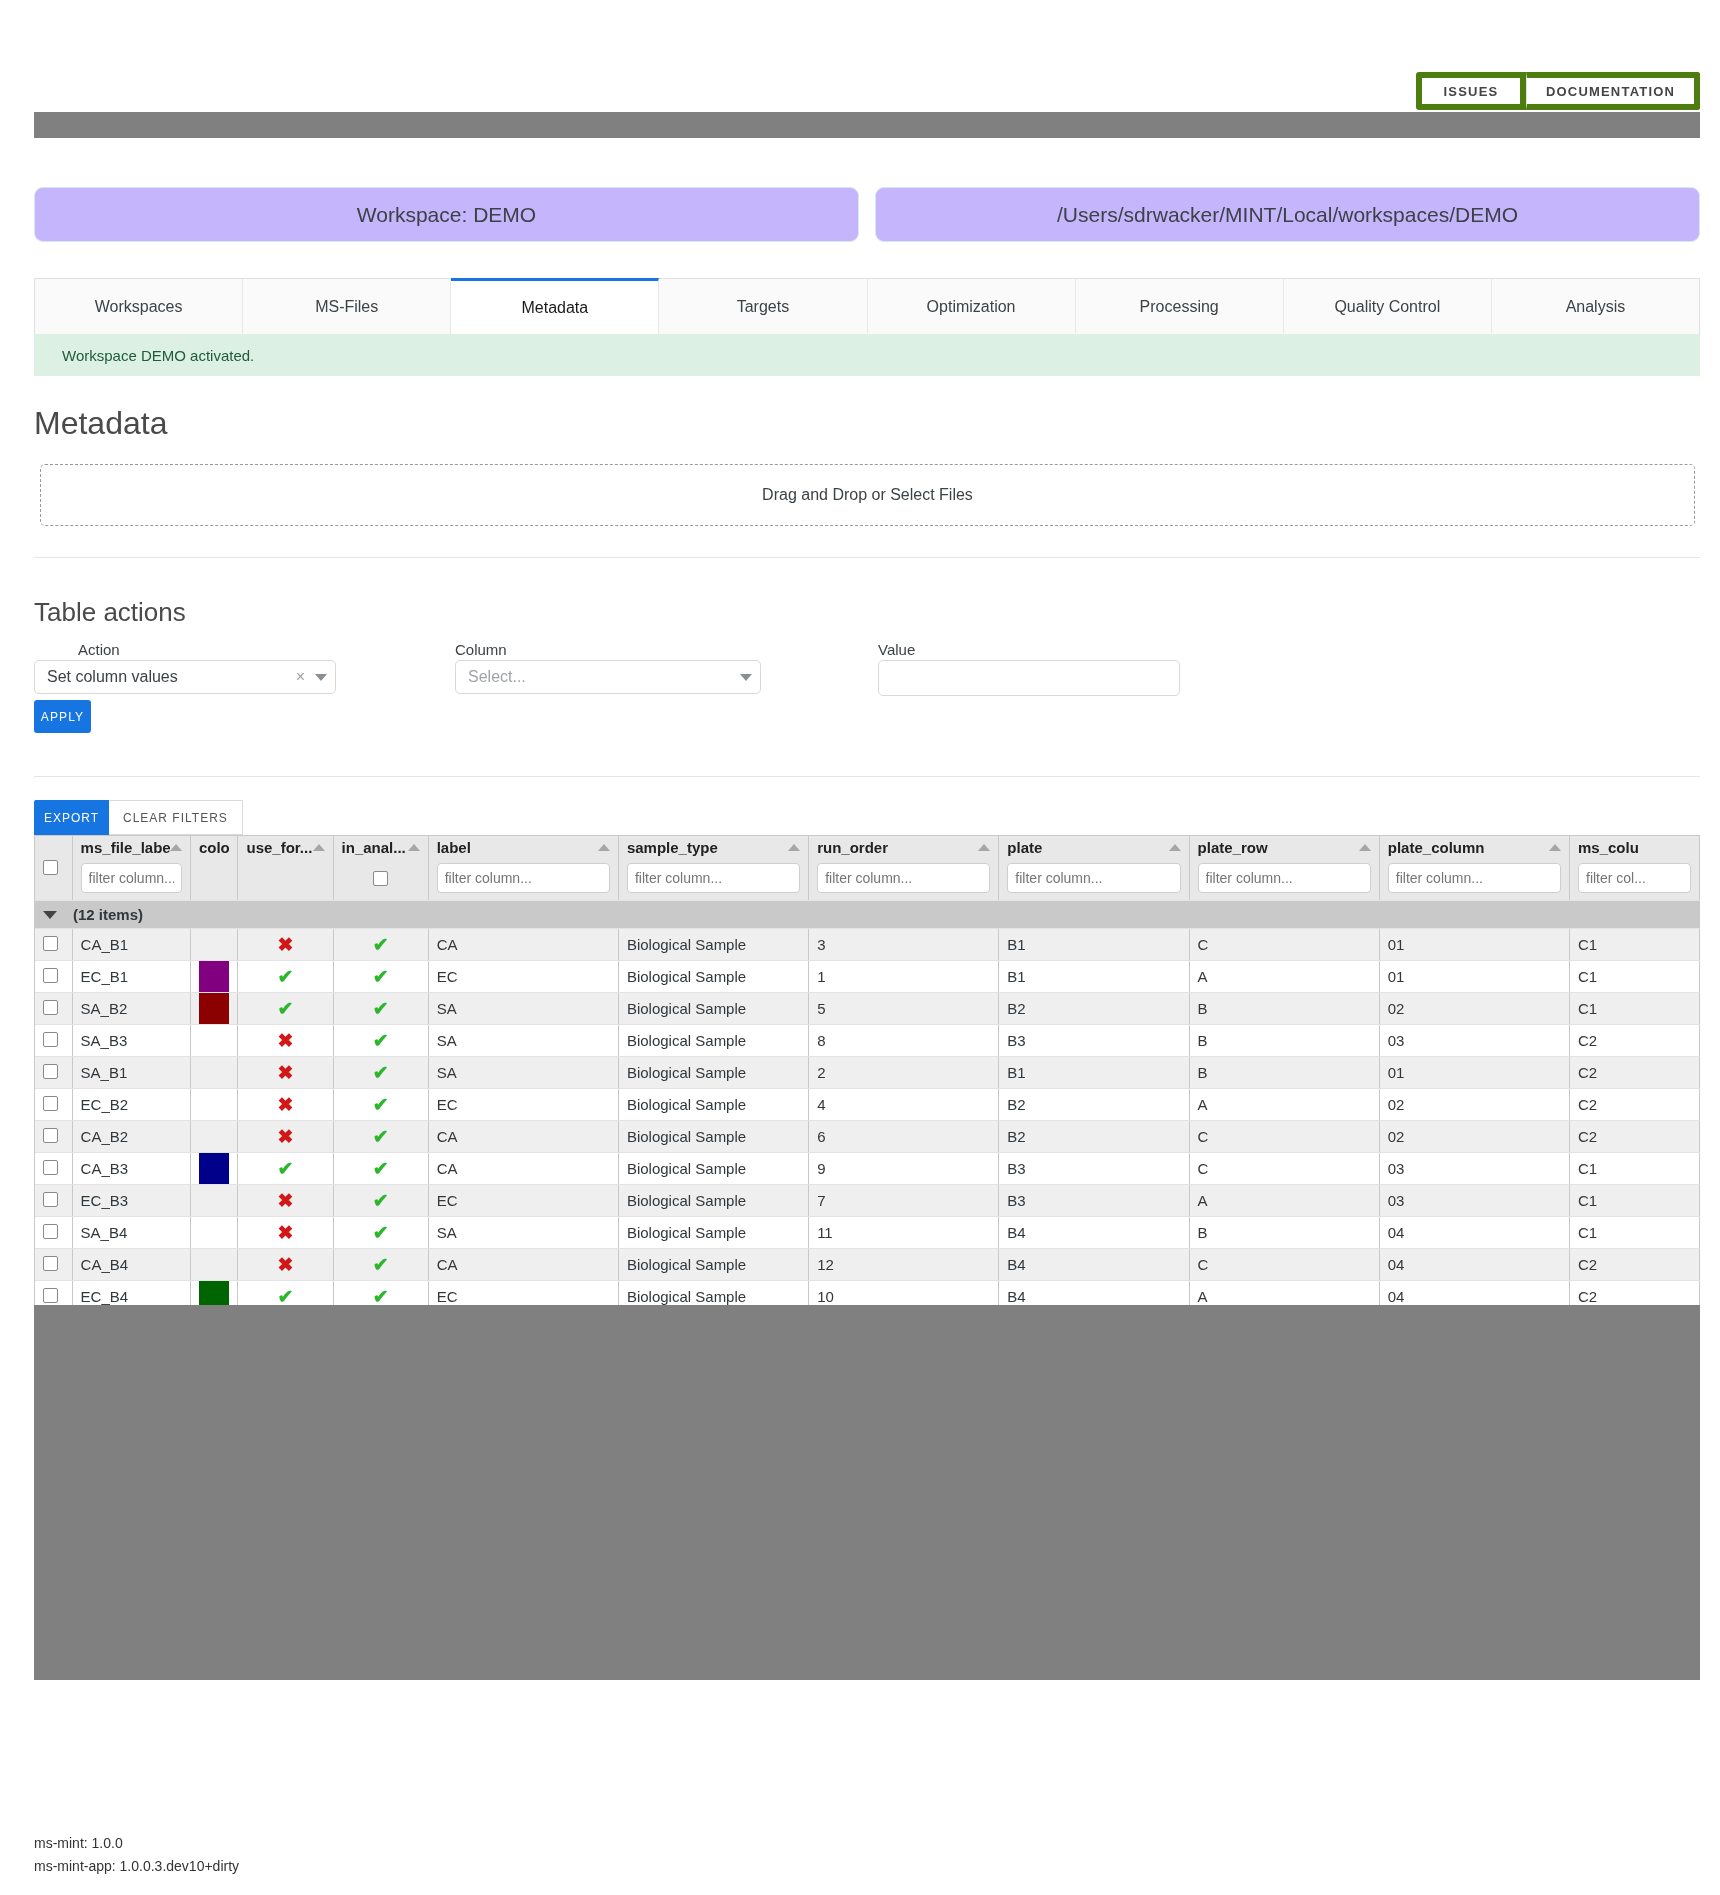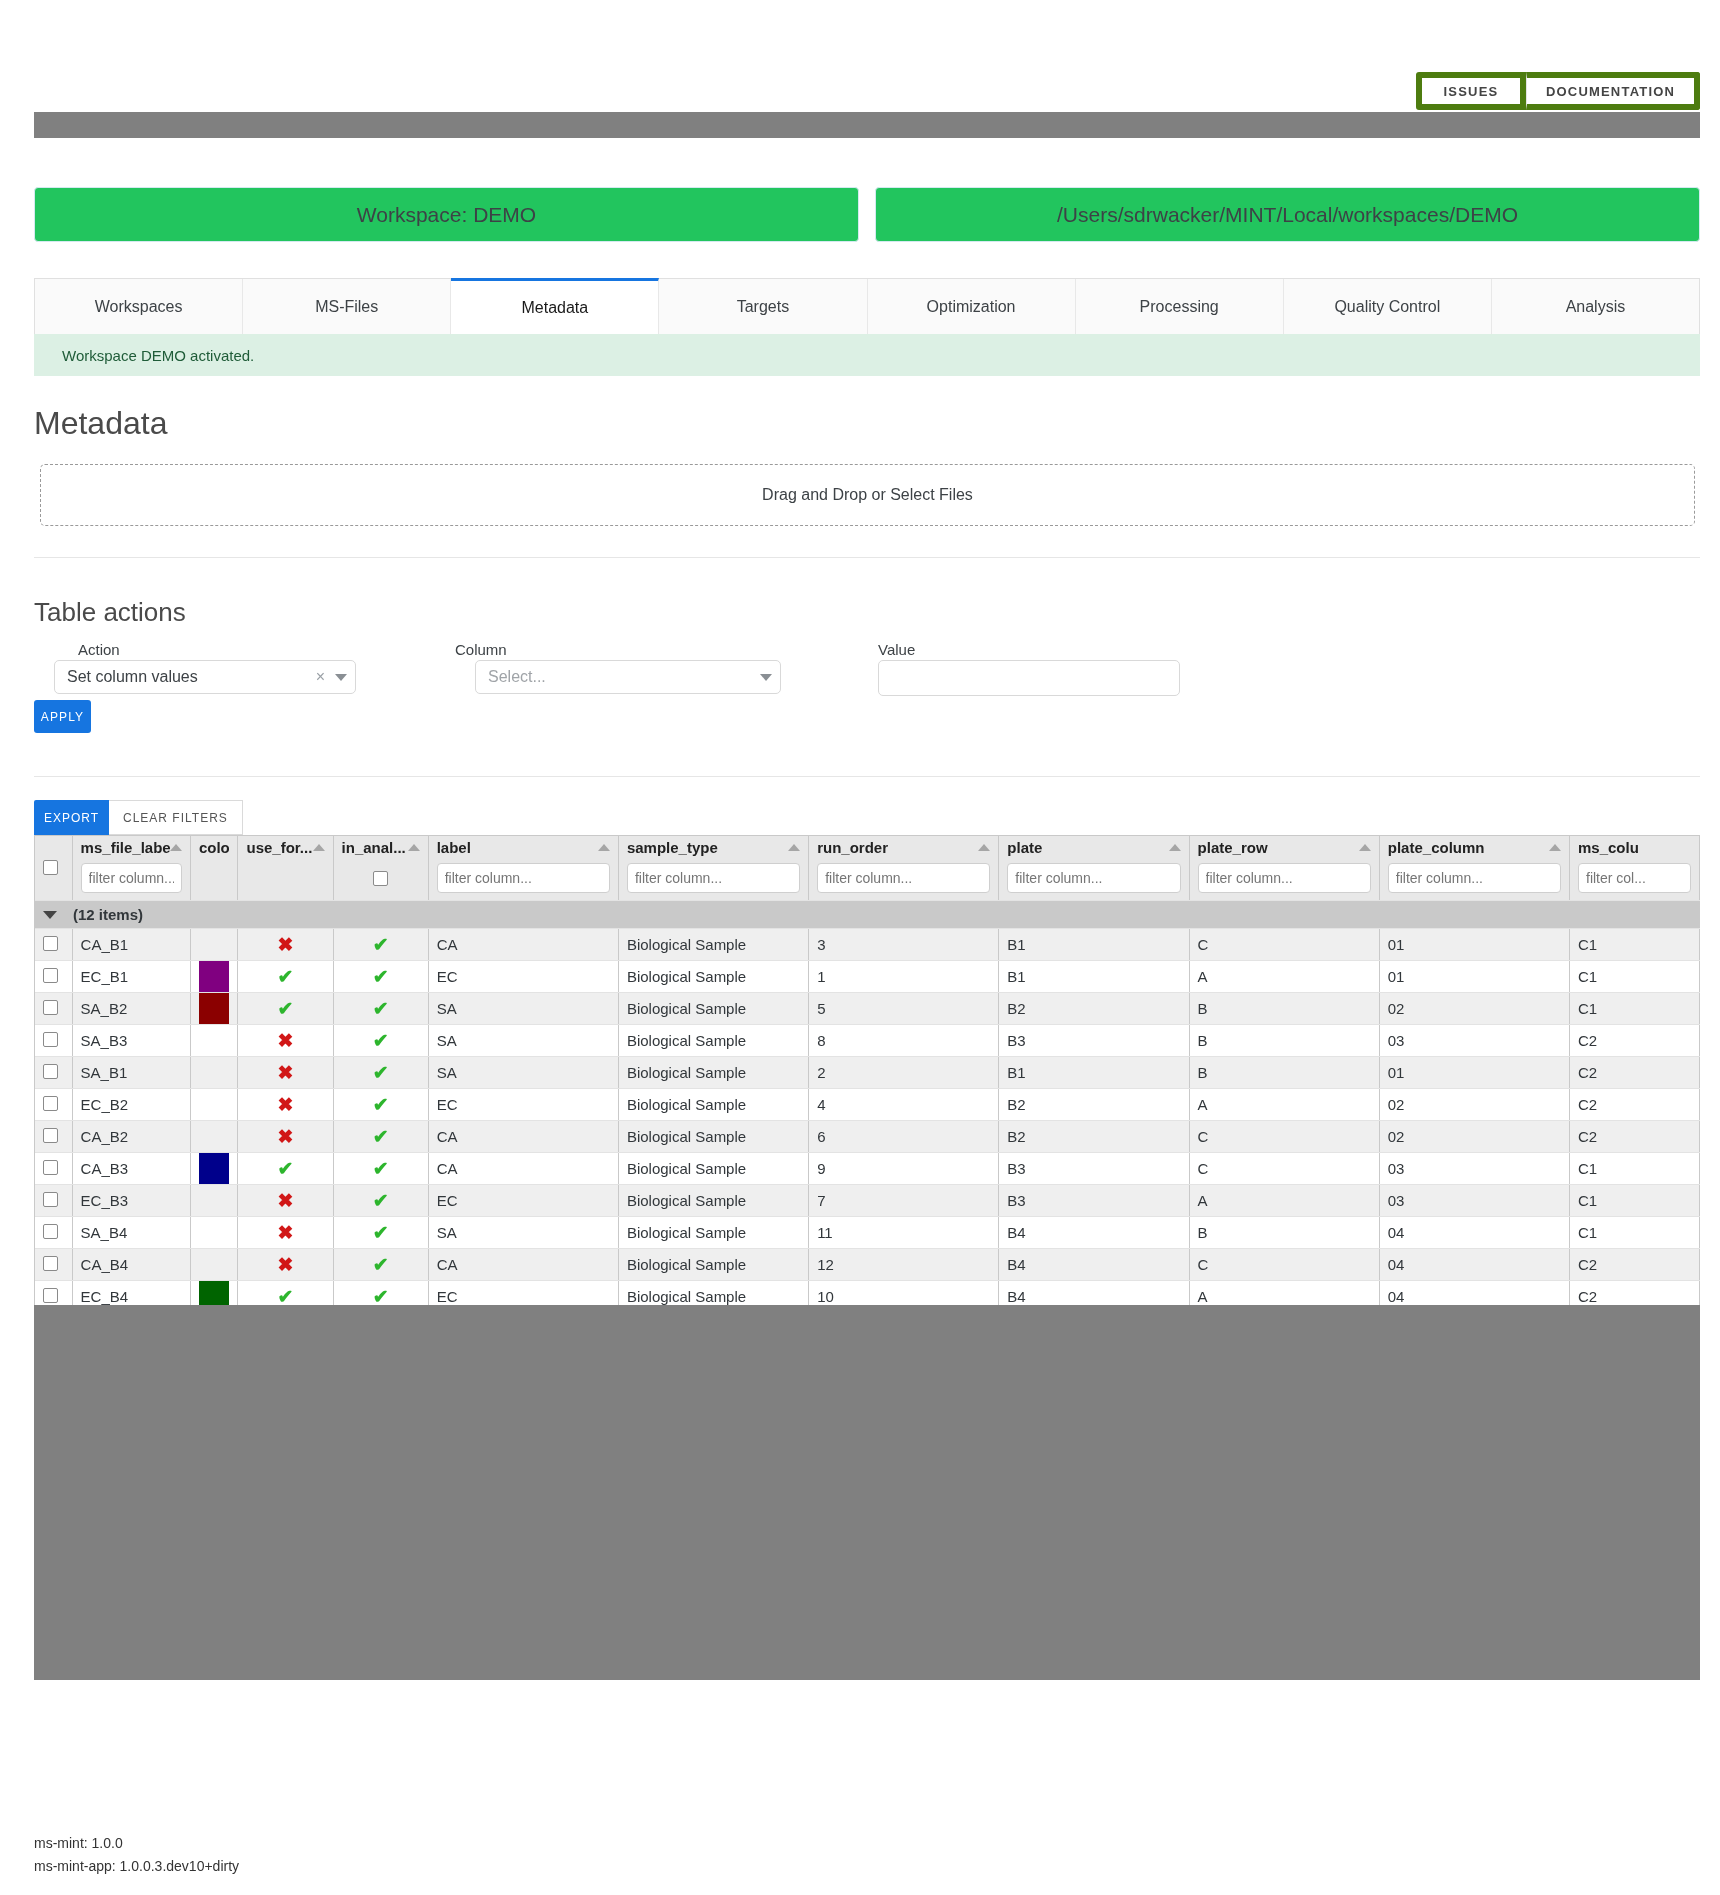--- a/index.html
+++ b/index.html
@@ -32,22 +32,22 @@
     position: absolute; top: 112px; left: 34px;
     width: 1666px; height: 26px; background: #808080;
   }
 
   
   .banners {
     position: absolute; top: 187px; left: 34px; width: 1666px;
     display: flex; gap: 16px;
   }
   .banner {
-    flex: 1 1 0; height: 55px; background: #22c55e; border: 1px solid #d4e9f0;
-    border-radius: 4px; display: flex; align-items: center; justify-content: center;
+    flex: 1 1 0; height: 55px; background: #c4b5fd; border: 1px solid #d4e9f0;
+    border-radius: 9px; display: flex; align-items: center; justify-content: center;
     font-size: 21px; color: #3d4246; font-weight: 400;
   }
 
   
   .tabs {
     position: absolute; top: 278px; left: 34px; width: 1666px; height: 56px;
     display: flex; border: 1px solid #e0e0e0; border-bottom: none; background: #fafafa;
   }
   .tab {
     flex: 1 1 0; display: flex; align-items: center; justify-content: center;
@@ -89,21 +89,21 @@
 
   
   .field-label { position: absolute; font-size: 15px; color: #3d4246; }
   .lbl-action { top: 641px; left: 34px; margin-left: 44px; }
   .lbl-column { top: 641px; left: 455px; }
   .lbl-value  { top: 641px; left: 878px; }
 
   .select-box {
     position: absolute; height: 34px; border: 1px solid #d9d9d9; border-radius: 5px;
     background: #ffffff; display: flex; align-items: center; padding: 0 8px 0 12px;
-    font-size: 16px; color: #3d4246; cursor: pointer; margin-left: 20px;
+    font-size: 16px; color: #3d4246; cursor: pointer;
   }
   #action-select { top: 660px; left: 34px; width: 302px; }
   #column-select { top: 660px; left: 455px; width: 306px; color: #a0a4a8; }
   .select-val { flex: 1 1 auto; white-space: nowrap; overflow: hidden; }
   .clear-x { color: #9aa0a6; font-size: 16px; margin-right: 10px; line-height: 1; }
   .caret { width: 0; height: 0; border-left: 6px solid transparent; border-right: 6px solid transparent;
            border-top: 7px solid #8a8f94; }
 
   .value-input {
     position: absolute; top: 660px; left: 878px; width: 302px; height: 36px;

